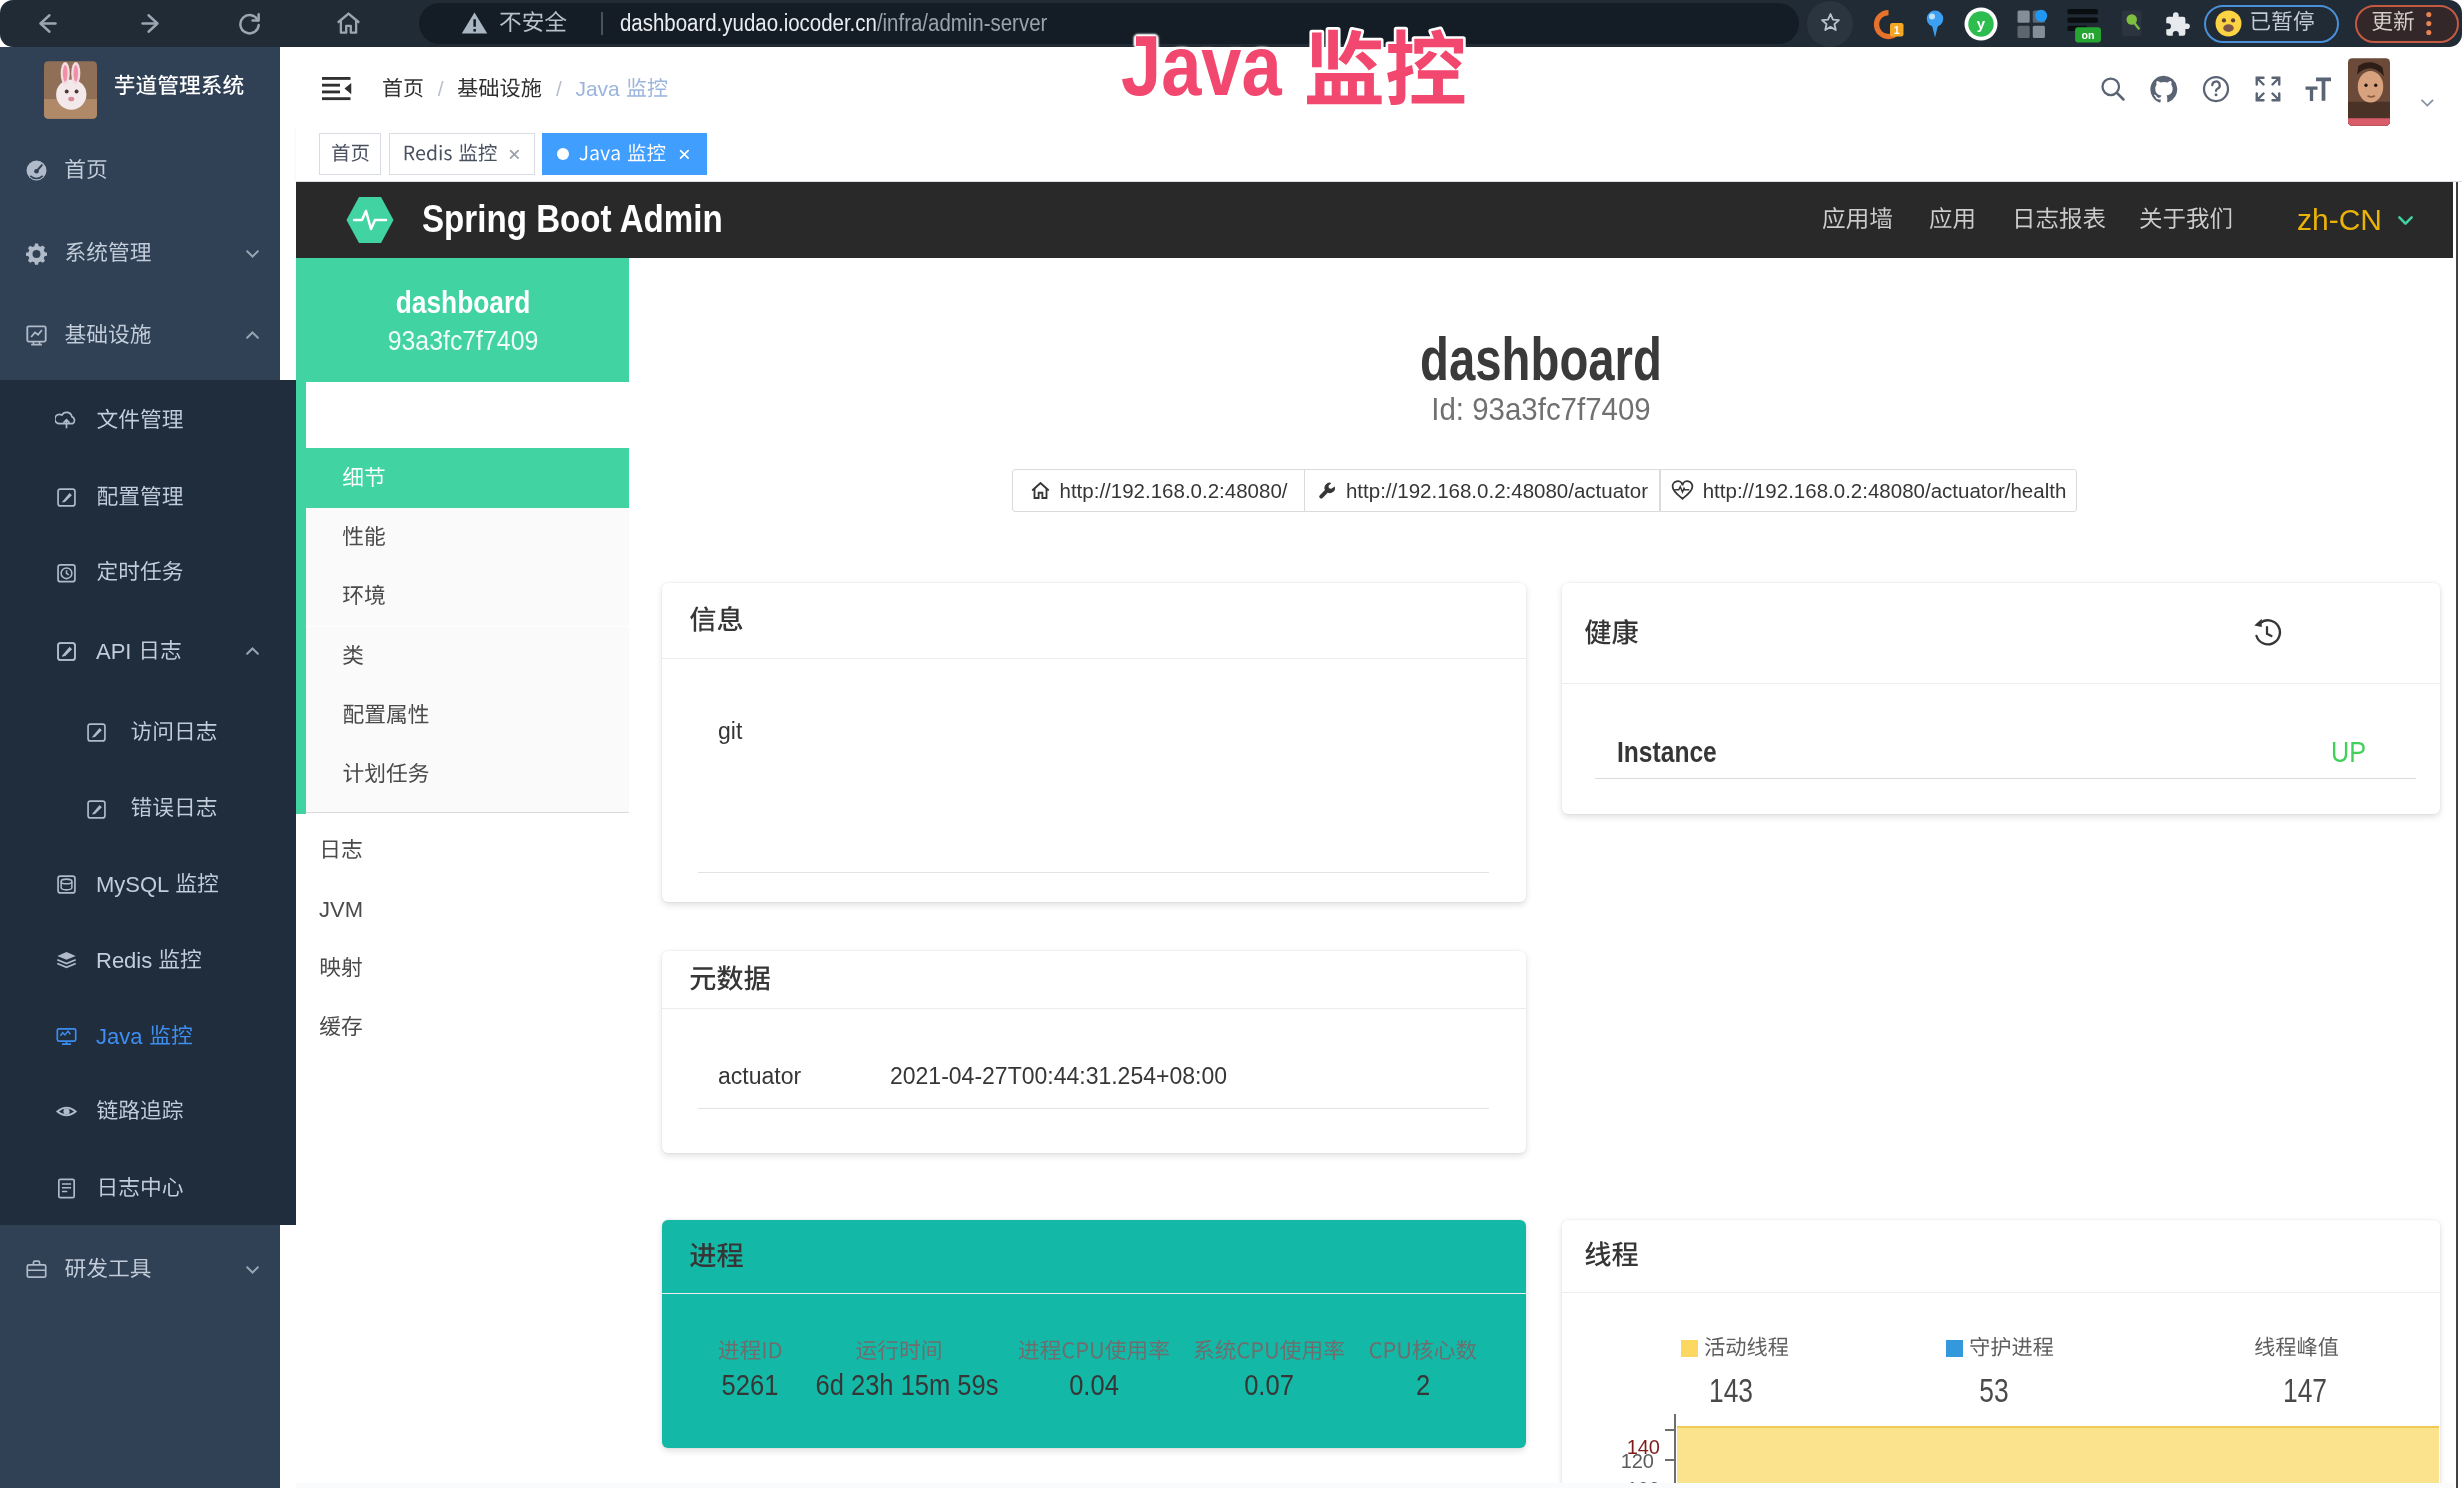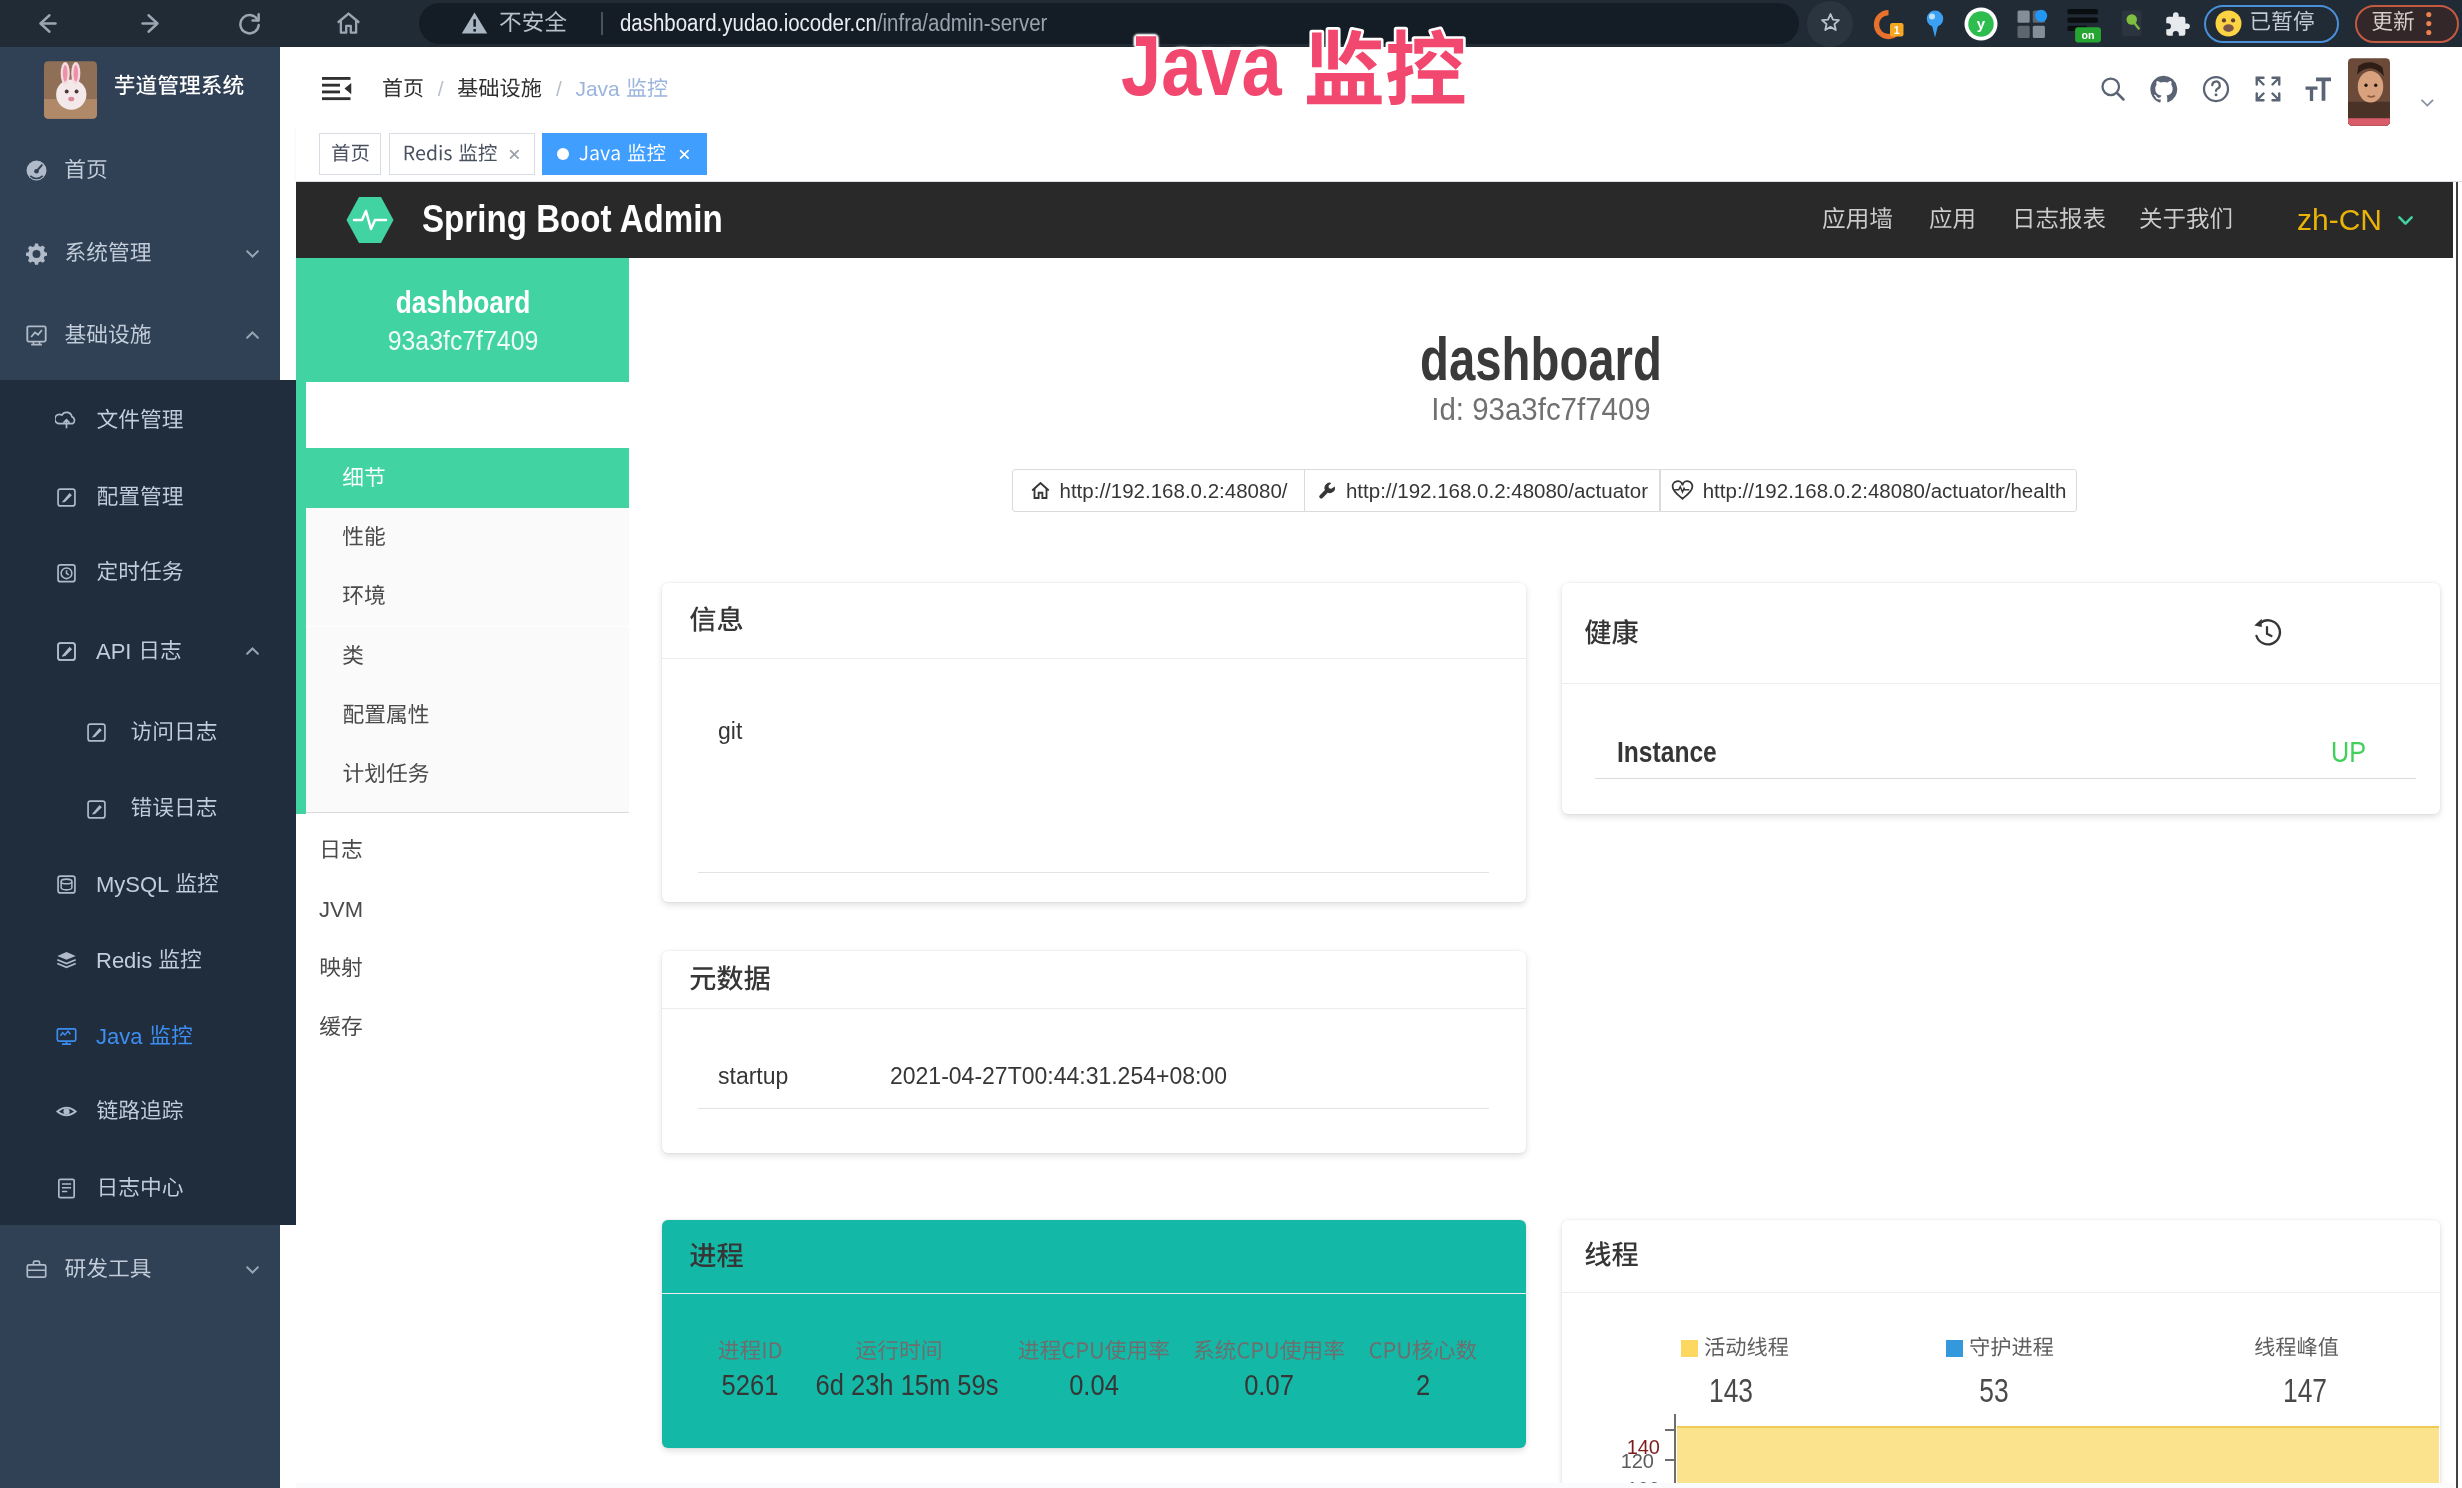--- a/index.html
+++ b/index.html
@@ -1,21 +1,21 @@
 <!DOCTYPE html>
 <html style="font-size:12px"><head><meta charset="utf-8">
 <style>
 *{margin:0;padding:0;box-sizing:border-box;}
 html,body{width:2462px;height:1489px;overflow:hidden;}
 body{font-family:"Liberation Sans",sans-serif;position:relative;background:#fff;}
 .abs{position:absolute;}
 .vc{display:flex;align-items:center;}
 </style></head>
 <body>
-<div class="abs" style="left:0;top:0;width:2462px;height:47px;background:#212b36;">
+<div class="abs" style="left:0;top:0;width:2462px;height:47px;background:#212b36;border-radius:13px;">
     <svg class="abs" style="left:33px;top:10px" width="27" height="27" viewBox="0 0 36 36">
       <path d="M22 7 L10 18 L22 29" stroke="#9aa6b2" stroke-width="3.2" fill="none" stroke-linecap="round" stroke-linejoin="round"></path>
       <path d="M10.5 18 H30" stroke="#9aa6b2" stroke-width="3.2" stroke-linecap="round"></path>
     </svg>
     <svg class="abs" style="left:138px;top:10px" width="27" height="27" viewBox="0 0 36 36">
       <path d="M14 7 L26 18 L14 29" stroke="#9aa6b2" stroke-width="3.2" fill="none" stroke-linecap="round" stroke-linejoin="round"></path>
       <path d="M6 18 H25" stroke="#9aa6b2" stroke-width="3.2" stroke-linecap="round"></path>
     </svg>
     <svg class="abs" style="left:235px;top:9px" width="29" height="29" viewBox="0 0 38 38">
       <path d="M30 15 A12 12 0 1 0 31 21" stroke="#9aa6b2" stroke-width="3.2" fill="none" stroke-linecap="round"></path>
@@ -475,21 +475,21 @@
       <div class="abs" style="left:55px;top:152px;font-size:30px;font-weight:bold;color:#363636;transform:scaleX(.82);transform-origin:0 0;">Instance</div>
       <div class="abs" style="left:728px;top:152px;width:76px;text-align:right;font-size:30px;color:#41d05a;transform:scaleX(.84);transform-origin:100% 0;">UP</div>
       <div class="abs" style="left:33px;top:195px;width:821px;border-bottom:1.5px solid #dbdbdb;"></div>
     </div>
     <div class="abs" style="left:33px;top:693px;width:864px;height:202px;background:#fff;border-radius:6px;box-shadow:0 2.3px 6px rgba(10,10,10,.12),0 0 0 0.8px rgba(10,10,10,.03);">
       <div class="abs vc" style="left:0;top:0;width:864px;height:58px;border-bottom:0.8px solid #ededed;padding-left:27px;">
         <span style="font-size:24px;font-weight:bold;color:#363636;"><svg width="82" height="34" style="margin-top:6px" viewBox="0 0 108 45">
             <path transform="translate(0,33.480000000000004) scale(0.036,-0.036)" fill="#363636" d="M146 770V678H858V770ZM56 493V401H299C285 223 252 73 40 -6C62 -24 89 -59 99 -81C336 14 382 188 400 401H573V65C573 -36 599 -67 700 -67C720 -67 813 -67 834 -67C928 -67 953 -17 963 158C937 165 896 182 874 199C870 49 864 23 827 23C804 23 730 23 714 23C677 23 670 29 670 65V401H946V493Z M1435 828C1418 790 1387 733 1363 697L1424 669C1451 701 1483 750 1514 795ZM1079 795C1105 754 1130 699 1138 664L1210 696C1201 731 1174 784 1147 823ZM1394 250C1373 206 1345 167 1312 134C1279 151 1245 167 1212 182L1250 250ZM1097 151C1144 132 1197 107 1246 81C1185 40 1113 11 1035 -6C1051 -24 1069 -57 1078 -78C1169 -53 1253 -16 1323 39C1355 20 1383 2 1405 -15L1462 47C1440 62 1413 78 1384 95C1436 153 1476 224 1501 312L1450 331L1435 328H1288L1307 374L1224 390C1216 370 1208 349 1198 328H1066V250H1158C1138 213 1116 179 1097 151ZM1246 845V662H1047V586H1217C1168 528 1097 474 1032 447C1050 429 1071 397 1082 376C1138 407 1198 455 1246 508V402H1334V527C1378 494 1429 453 1453 430L1504 497C1483 511 1410 557 1360 586H1532V662H1334V845ZM1621 838C1598 661 1553 492 1474 387C1494 374 1530 343 1544 328C1566 361 1587 398 1605 439C1626 351 1652 270 1686 197C1631 107 1555 38 1450 -11C1467 -29 1492 -68 1501 -88C1600 -36 1675 29 1732 111C1780 33 1840 -30 1914 -75C1928 -52 1955 -18 1976 -1C1896 42 1833 111 1783 197C1834 298 1866 420 1887 567H1953V654H1675C1688 709 1699 767 1708 826ZM1799 567C1785 464 1765 375 1735 297C1702 379 1677 470 1660 567Z M2484 236V-84H2567V-49H2846V-82H2932V236H2745V348H2959V428H2745V529H2928V802H2389V498C2389 340 2381 121 2278 -31C2300 -40 2339 -69 2356 -85C2436 33 2466 200 2476 348H2655V236ZM2481 720H2838V611H2481ZM2481 529H2655V428H2480L2481 498ZM2567 28V157H2846V28ZM2156 843V648H2040V560H2156V358L2026 323L2048 232L2156 265V30C2156 16 2151 12 2139 12C2127 12 2090 12 2050 13C2062 -12 2073 -52 2075 -74C2139 -75 2180 -72 2207 -57C2234 -42 2243 -18 2243 30V292L2353 326L2341 412L2243 383V560H2351V648H2243V843Z"></path>
           </svg></span>
       </div>
-      <div class="abs" style="left:56px;top:112px;font-size:23px;color:#363636;">startup</div>
+      <div class="abs" style="left:56px;top:112px;font-size:23px;color:#363636;">actuator</div>
       <div class="abs" style="left:228px;top:112px;font-size:23px;color:#363636;">2021-04-27T00:44:31.254+08:00</div>
       <div class="abs" style="left:36px;top:157px;width:791px;border-bottom:1.5px solid #e3e3e3;"></div>
     </div>
     <div class="abs" style="left:33px;top:962px;width:864px;height:228px;background:#14b8a6;border-radius:6px;box-shadow:0 2.3px 6px rgba(10,10,10,.12),0 0 0 0.8px rgba(10,10,10,.03);">
       <div class="abs vc" style="left:0;top:0;width:864px;height:74px;border-bottom:0.8px solid #ededed;padding-left:27px;">
         <span style="font-size:24px;font-weight:bold;color:#363636;"><svg width="55" height="34" style="margin-top:6px" viewBox="0 0 72 45">
             <path transform="translate(0,33.480000000000004) scale(0.036,-0.036)" fill="#363636" d="M72 772C127 721 194 649 225 603L298 663C264 707 194 776 140 824ZM711 820V667H568V821H474V667H340V576H474V482C474 460 474 437 472 414H332V323H460C444 255 412 190 347 138C367 125 403 90 416 71C499 136 538 229 555 323H711V81H804V323H947V414H804V576H928V667H804V820ZM568 576H711V414H566C567 437 568 460 568 481ZM268 482H47V394H176V126C133 107 82 66 32 13L95 -75C139 -11 186 51 219 51C241 51 274 19 318 -7C389 -49 473 -61 598 -61C697 -61 870 -55 941 -50C943 -23 958 23 969 48C870 36 714 27 602 27C489 27 401 34 335 73C306 90 286 106 268 118Z M1549 724H1821V559H1549ZM1461 804V479H1913V804ZM1449 217V136H1636V24H1384V-60H1966V24H1730V136H1921V217H1730V321H1944V403H1426V321H1636V217ZM1352 832C1277 797 1149 768 1037 750C1048 730 1060 698 1064 677C1107 683 1154 690 1200 699V563H1045V474H1187C1149 367 1086 246 1025 178C1040 155 1062 116 1071 90C1117 147 1162 233 1200 324V-83H1292V333C1322 292 1355 244 1370 217L1425 291C1405 315 1319 404 1292 427V474H1410V563H1292V720C1337 731 1380 744 1417 759Z"></path>
           </svg></span>
       </div>
       <div class="abs" style="left:88px;top:118px;transform:translateX(-50%);white-space:nowrap;"><svg width="65" height="27" viewBox="0 0 86 36">

